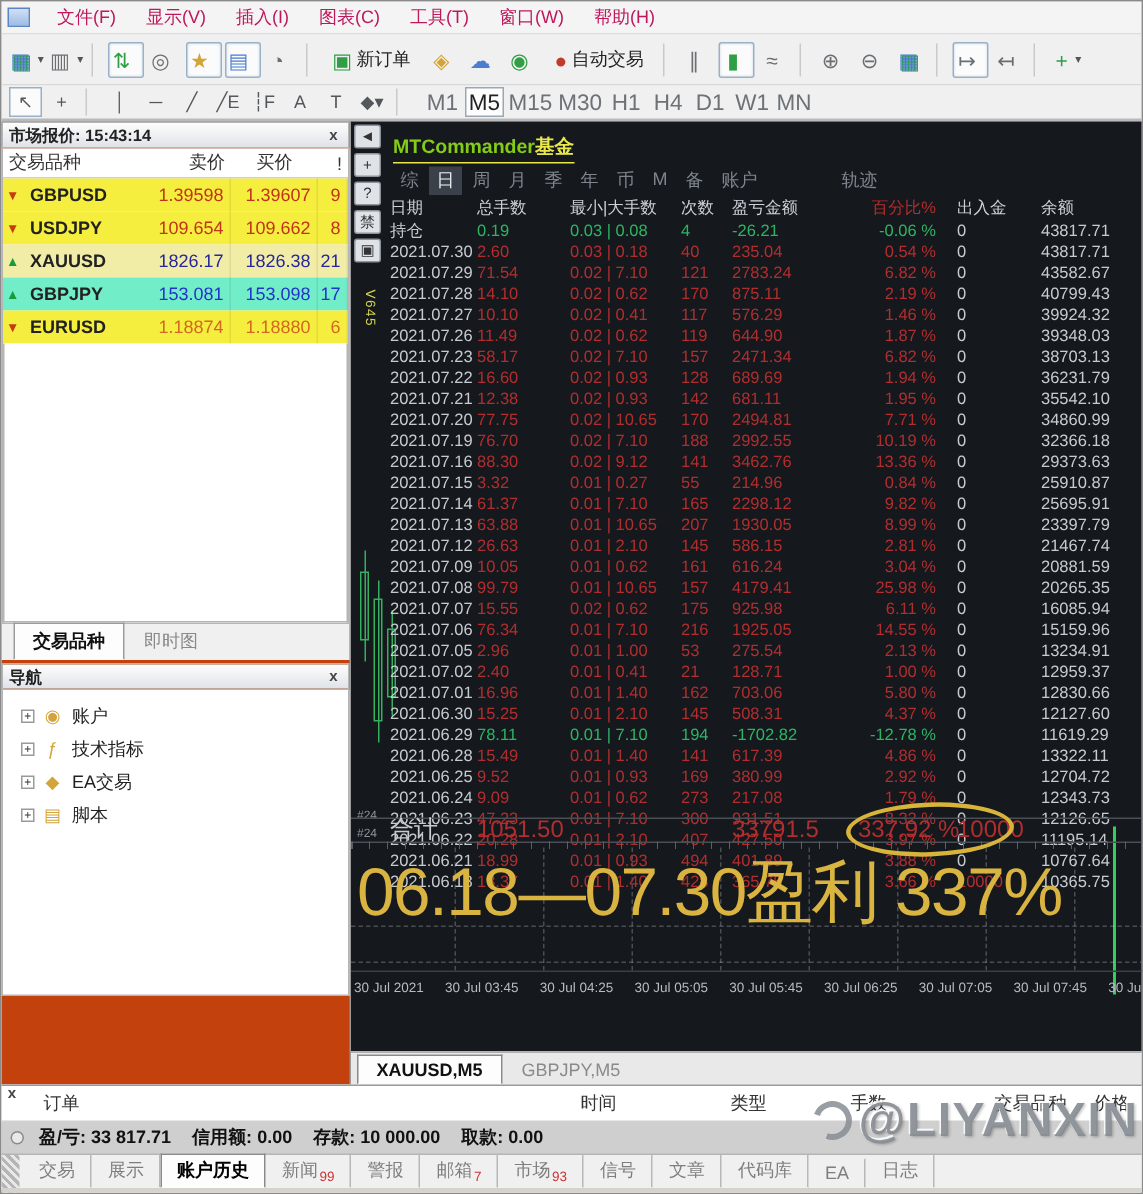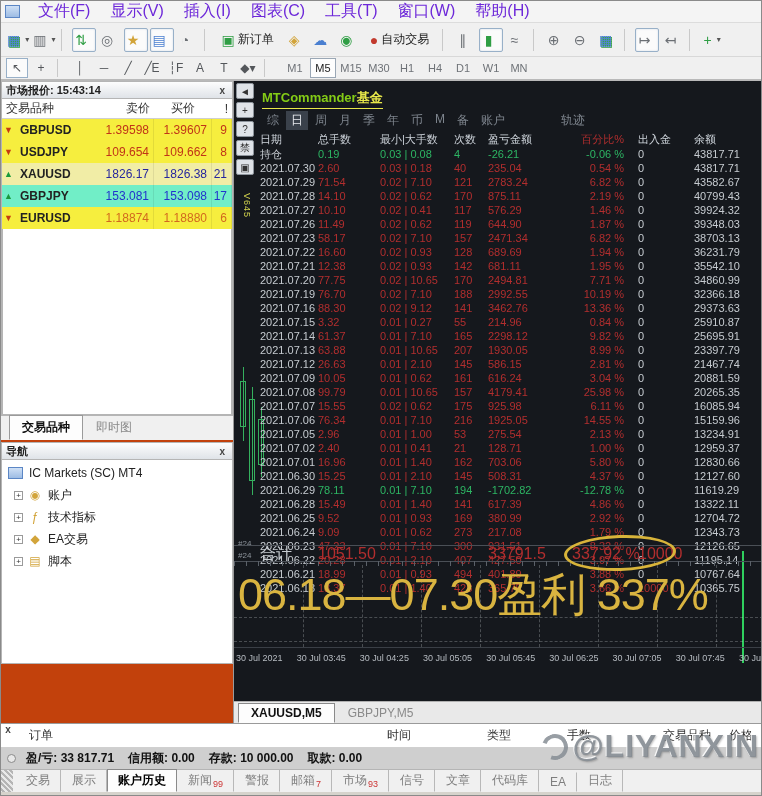--- a/index.html
+++ b/index.html
@@ -1,37 +1,37 @@
 <!DOCTYPE html>
 <html><head>
 <meta charset="utf-8">
 <style>
 *{box-sizing:border-box;margin:0;padding:0}
 html,body{background:#888}
 .app{position:relative;width:762px;height:796px;background:#f0f0f0;font-family:"Liberation Sans",sans-serif;border:1px solid #8a8a8a;overflow:hidden}
 
 .menubar{display:flex;align-items:center;height:22px;background:#f4f4f4;border-bottom:1px solid #dcdcdc;padding-left:4px;gap:2px}
 .appicon{width:15px;height:13px;border:1px solid #5b86c5;background:linear-gradient(#cfe0f5,#9dbce4);margin-right:6px}
-.menu-item{font-size:16px;color:#6d28d9;padding:2px 10px;cursor:default}
+.menu-item{font-size:12px;color:#be185d;padding:2px 10px;cursor:default}
 
 .toolbar1{display:flex;align-items:center;height:34px;background:#f0f0f0;border-bottom:1px solid #d8d8d8;padding-left:4px}
 .tb{display:flex;align-items:center;justify-content:center;height:24px;min-width:24px;font-size:14px;color:#6b6f74;border:1px solid transparent;border-radius:2px;margin:0 1px;cursor:default}
 .tb .lbl{font-size:12px;color:#222;margin-left:3px;white-space:nowrap}
 .tb .dd{font-size:8px;color:#555;margin-left:2px}
 .tb.pressed{background:#fbfbfb;border-color:#98b0c8;box-shadow:inset 0 0 2px #cdd8e4}
 .tb.sep{min-width:0;width:7px;height:22px;border:none;border-left:1px solid #c9c9c9;margin:0 3px;border-radius:0}
 .tb.g-green .glyph{color:#2f9e44}.tb.g-gold .glyph{color:#d2a43a}.tb.g-blue .glyph{color:#4a7fd0}
 .tb.g-red .glyph{color:#c23a2e}.tb.g-multi .glyph{color:#4a7fd0;text-shadow:1px 1px 0 #2f9e44}
 .tb.wide{padding:0 6px}
 
 .toolbar2{display:flex;align-items:center;height:24px;background:#f0f0f0;border-bottom:2px solid #b9b9b9;padding-left:4px}
 .dt{display:flex;align-items:center;justify-content:center;height:20px;min-width:22px;font-size:12px;color:#54575b;border:1px solid transparent;margin:0 1px}
 .dt.pressed{background:#fbfbfb;border-color:#98b0c8}
 .dt.sep{min-width:0;width:7px;height:18px;border:none;border-left:1px solid #c9c9c9;margin:0 4px}
-.tf{display:flex;align-items:center;justify-content:center;height:20px;min-width:26px;font-size:11px;color:#6e7килü}
+.tf{display:flex;align-items:center;justify-content:center;height:20px;min-width:26px;font-size:15px;color:#6e7килü}
 .tf{color:#6e7277;border:1px solid transparent;margin:0 1px}
 .tf.active{background:#fdfdfd;border-color:#9aa7b5;color:#222}
 
 .leftcol{position:absolute;left:0;top:80px;width:233px;height:642px;background:#c2410c;border-right:1px solid #9a9a9a}
 .ptitle{display:flex;align-items:center;height:18px;background:linear-gradient(#fdfdfd,#dfe3e8);border:1px solid #b5b5b5;font-size:11px;font-weight:bold;color:#222;padding:0 4px}
 .ptitle .sp{flex:1}
 .xbtn{font-size:10px;font-weight:bold;color:#444;padding:0 3px}
 .mw-table{background:#fff;border:1px solid #b5b5b5;border-top:none}
 .mw-head{display:flex;height:20px;align-items:center;font-size:12px;color:#333;border-bottom:1px solid #cfcfcf}
 .mw-head span{padding:0 4px}
@@ -398,24 +398,20 @@
         <span class="subtab">即时图</span>
       </div>
 
     <div class="navpanel">
       <div class="ptitle">
         <span>导航</span>
         <span class="sp"></span>
         <span class="xbtn">x</span>
       </div>
       <div class="navbody">
-        <div class="tree-root">
-          <span class="ric"></span>
-          <span>IC Markets (SC) MT4</span>
-        </div>
         <div>
             <div class="tree-item">
             <span class="plus">+</span>
             <span class="nic i-gold">◉</span>
             <span>账户</span>
           </div>
             <div class="tree-item">
             <span class="plus">+</span>
             <span class="nic i-gold">ƒ</span>
             <span>技术指标</span>

